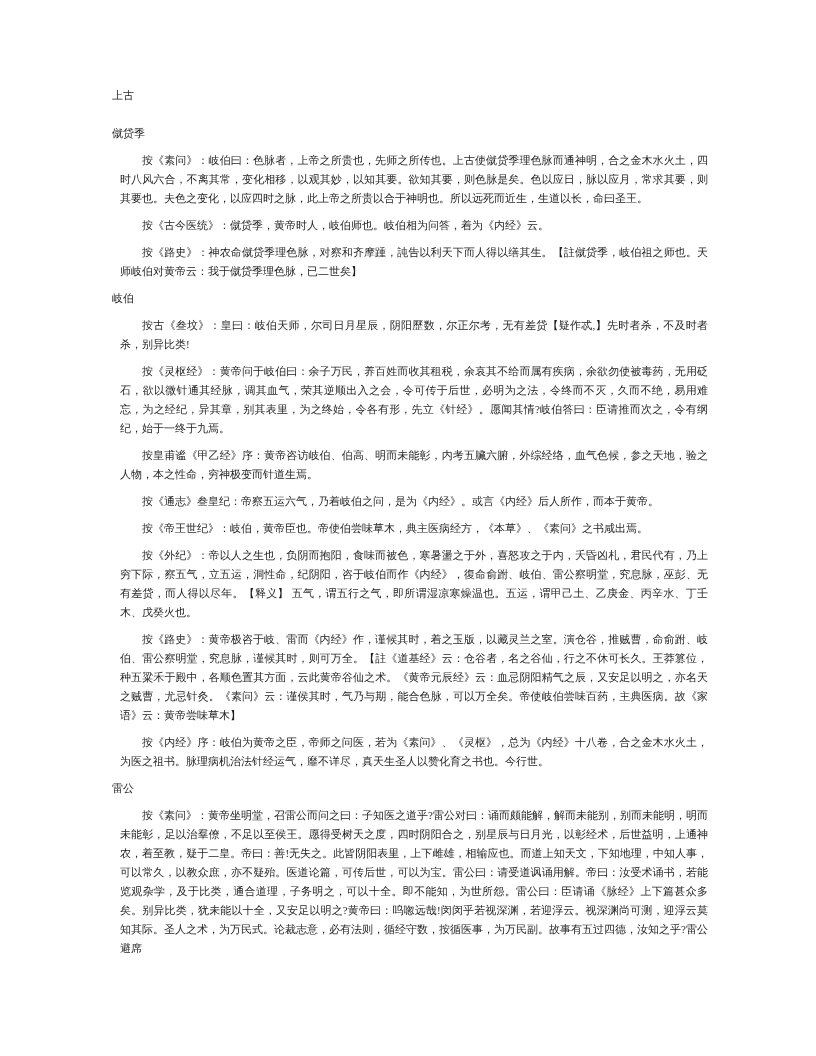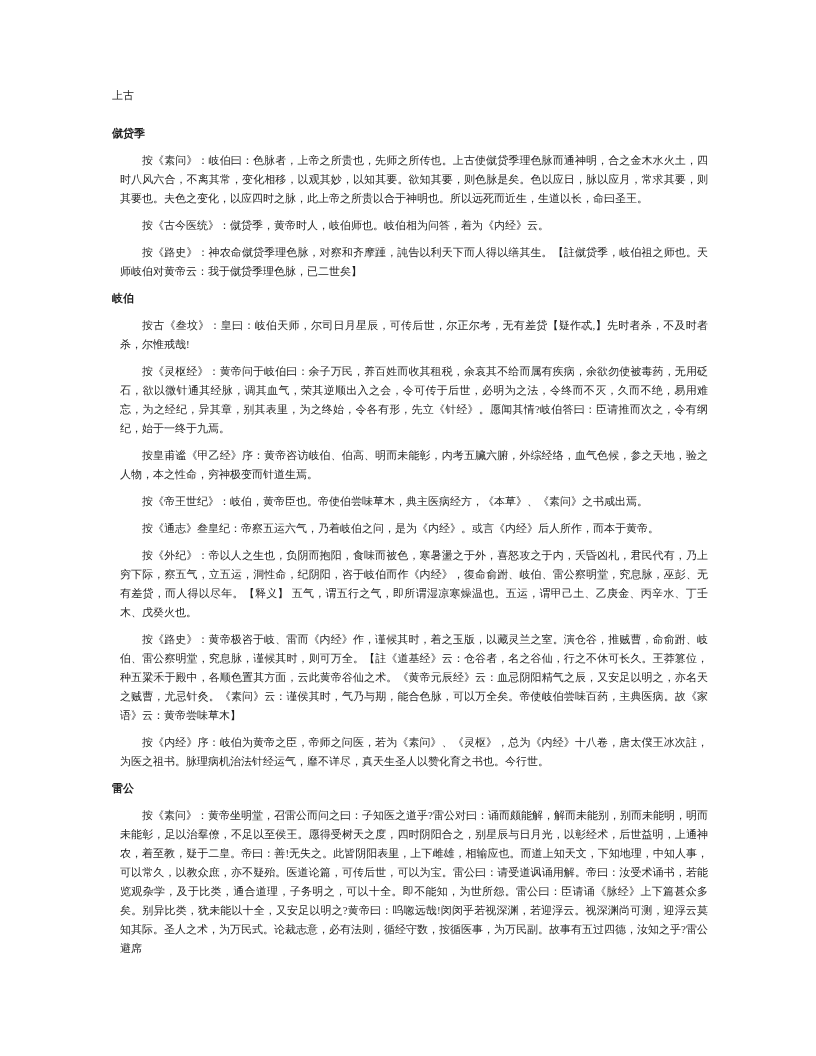--- a/index.html
+++ b/index.html
@@ -25,21 +25,21 @@
     line-height: 19px;
     text-align: justify;
     text-justify: inter-ideograph;
   }
   .doc-title {
     margin: 0 0 19px 0; 
     font-weight: normal;
   }
   .section-heading {
     margin: 0;
-    font-weight: bold;
+    font-weight: normal;
   }
   .para {
     margin: 8px;
     text-indent: 2em;
   }
 </style>
 </head>
 <body>
 
 <div class="page">
@@ -49,28 +49,28 @@
 
     <section>
       <div class="section-heading">僦贷季</div>
       <p class="para">按《素问》：岐伯曰：色脉者，上帝之所贵也，先师之所传也。上古使僦贷季理色脉而通神明，合之金木水火土，四时八风六合，不离其常，变化相移，以观其妙，以知其要。欲知其要，则色脉是矣。色以应日，脉以应月，常求其要，则其要也。夫色之变化，以应四时之脉，此上帝之所贵以合于神明也。所以远死而近生，生道以长，命曰圣王。</p>
       <p class="para">按《古今医统》：僦贷季，黄帝时人，岐伯师也。岐伯相为问答，着为《内经》云。</p>
       <p class="para">按《路史》：神农命僦贷季理色脉，对察和齐摩踵，訰告以利天下而人得以缮其生。【註僦贷季，岐伯祖之师也。天师岐伯对黄帝云：我于僦贷季理色脉，已二世矣】</p>
     </section>
 
     <section>
       <div class="section-heading">岐伯</div>
-      <p class="para">按古《叁坟》：皇曰：岐伯天师，尔司日月星辰，可传后世，尔正尔考，无有差贷【疑作忒,】先时者杀，不及时者杀，尔惟戒哉!</p>
+      <p class="para">按古《叁坟》：皇曰：岐伯天师，尔司日月星辰，阴阳歷数，尔正尔考，无有差贷【疑作忒,】先时者杀，不及时者杀，别异比类!</p>
       <p class="para">按《灵枢经》：黄帝问于岐伯曰：余子万民，养百姓而收其租税，余哀其不给而属有疾病，余欲勿使被毒药，无用砭石，欲以微针通其经脉，调其血气，荣其逆顺出入之会，令可传于后世，必明为之法，令终而不灭，久而不绝，易用难忘，为之经纪，异其章，别其表里，为之终始，令各有形，先立《针经》。愿闻其情?岐伯答曰：臣请推而次之，令有纲纪，始于一终于九焉。</p>
       <p class="para">按皇甫谧《甲乙经》序：黄帝咨访岐伯、伯高、明而未能彰，内考五臟六腑，外综经络，血气色候，参之天地，验之人物，本之性命，穷神极变而针道生焉。</p>
+      <p class="para">按《通志》叁皇纪：帝察五运六气，乃着岐伯之问，是为《内经》。或言《内经》后人所作，而本于黄帝。</p>
       <p class="para">按《帝王世纪》：岐伯，黄帝臣也。帝使伯尝味草木，典主医病经方，《本草》、《素问》之书咸出焉。</p>
-      <p class="para">按《通志》叁皇纪：帝察五运六气，乃着岐伯之问，是为《内经》。或言《内经》后人所作，而本于黄帝。</p>
       <p class="para">按《外纪》：帝以人之生也，负阴而抱阳，食味而被色，寒暑盪之于外，喜怒攻之于内，夭昏凶札，君民代有，乃上穷下际，察五气，立五运，洞性命，纪阴阳，咨于岐伯而作《内经》，復命俞跗、岐伯、雷公察明堂，究息脉，巫彭、无有差贷，而人得以尽年。【释义】 五气，谓五行之气，即所谓湿凉寒燥温也。五运，谓甲己土、乙庚金、丙辛水、丁壬木、戊癸火也。</p>
       <p class="para">按《路史》：黄帝极咨于岐、雷而《内经》作，谨候其时，着之玉版，以藏灵兰之室。演仓谷，推贼曹，命俞跗、岐伯、雷公察明堂，究息脉，谨候其时，则可万全。【註《道基经》云：仓谷者，名之谷仙，行之不休可长久。王莽篡位，种五粱禾于殿中，各顺色置其方面，云此黄帝谷仙之术。《黄帝元辰经》云：血忌阴阳精气之辰，又安足以明之，亦名天之贼曹，尤忌针灸。《素问》云：谨侯其时，气乃与期，能合色脉，可以万全矣。帝使岐伯尝味百药，主典医病。故《家语》云：黄帝尝味草木】</p>
-      <p class="para">按《内经》序：岐伯为黄帝之臣，帝师之问医，若为《素问》、《灵枢》，总为《内经》十八卷，唐太僕王冰次註，为医之祖书。脉理病机治法针经运气，靡不详尽，真天生圣人以赞化育之书也。今行世。</p>
+      <p class="para">按《内经》序：岐伯为黄帝之臣，帝师之问医，若为《素问》、《灵枢》，总为《内经》十八卷，合之金木水火土，为医之祖书。脉理病机治法针经运气，靡不详尽，真天生圣人以赞化育之书也。今行世。</p>
     </section>
 
     <section>
       <div class="section-heading">雷公</div>
       <p class="para">按《素问》：黄帝坐明堂，召雷公而问之曰：子知医之道乎?雷公对曰：诵而颇能解，解而未能别，别而未能明，明而未能彰，足以治羣僚，不足以至侯王。愿得受树天之度，四时阴阳合之，别星辰与日月光，以彰经术，后世益明，上通神农，着至教，疑于二皇。帝曰：善!无失之。此皆阴阳表里，上下雌雄，相输应也。而道上知天文，下知地理，中知人事，可以常久，以教众庶，亦不疑殆。医道论篇，可传后世，可以为宝。雷公曰：请受道讽诵用解。帝曰：汝受术诵书，若能览观杂学，及于比类，通合道理，子务明之，可以十全。即不能知，为世所怨。雷公曰：臣请诵《脉经》上下篇甚众多矣。别异比类，犹未能以十全，又安足以明之?黄帝曰：呜唿远哉!闵闵乎若视深渊，若迎浮云。视深渊尚可测，迎浮云莫知其际。圣人之术，为万民式。论裁志意，必有法则，循经守数，按循医事，为万民副。故事有五过四德，汝知之乎?雷公避席</p>
     </section>
 
   </div>
 </div>
 

